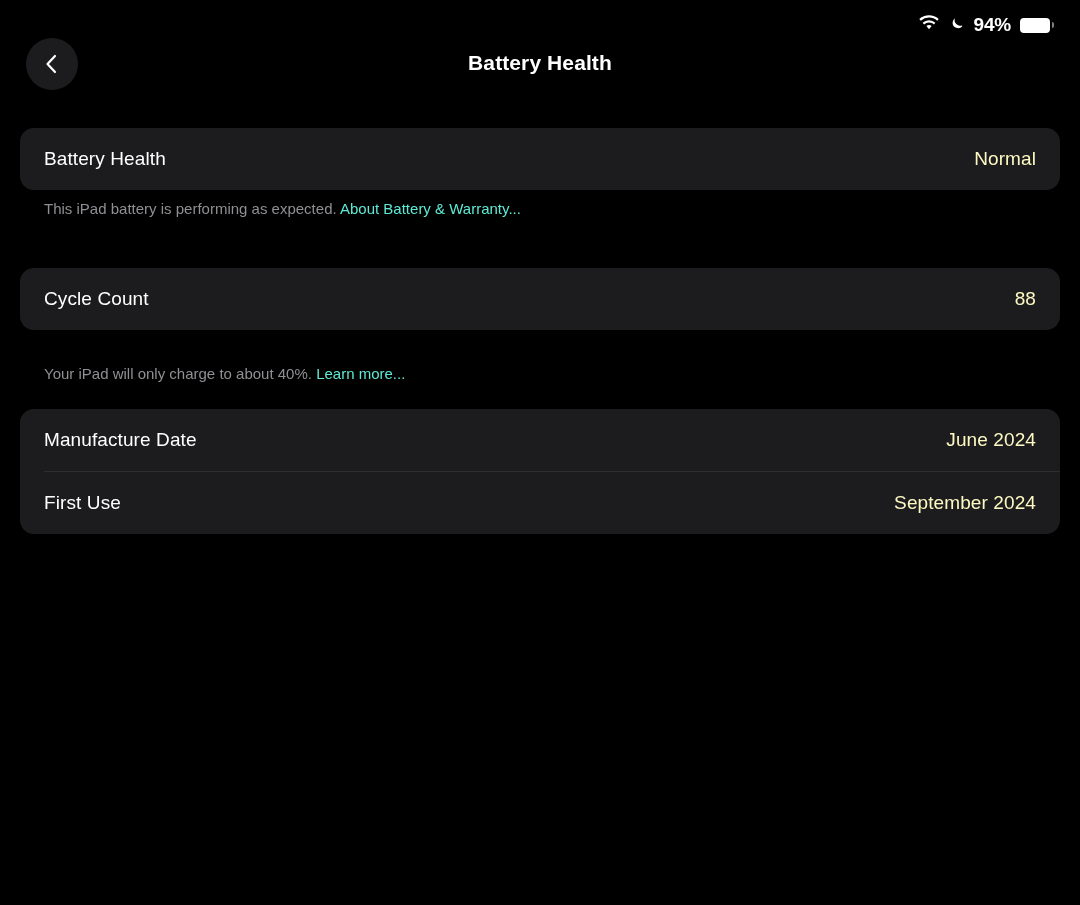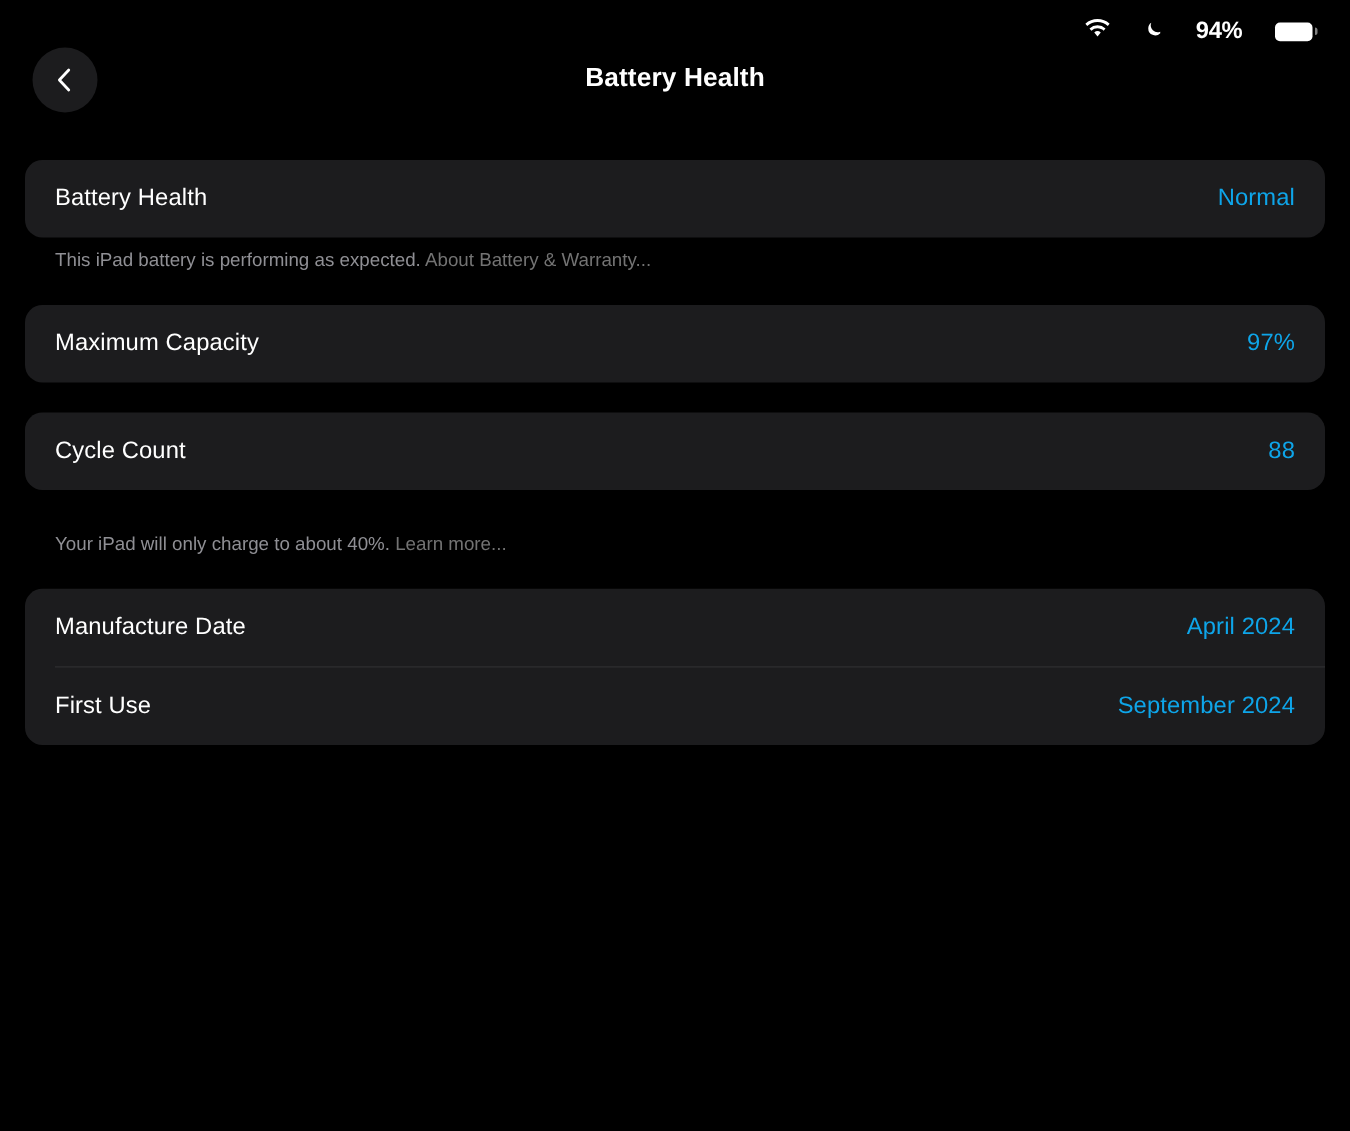--- a/index.html
+++ b/index.html
@@ -18,21 +18,21 @@
     background: #000000;
   }
 
   
   .status-bar {
     position: absolute;
     top: 0; right: 0;
     height: 40px;
     display: flex;
     align-items: center;
-    gap: 26px;
+    gap: 9px;
     padding-right: 30px;
     padding-top: 10px;
     color: #ffffff;
   }
   .status-bar .wifi-icon { display: block; }
   .status-bar .moon-icon { display: block; }
   .battery-percent {
     font-size: 19px;
     font-weight: 600;
     letter-spacing: -0.2px;
@@ -110,38 +110,38 @@
     justify-content: space-between;
     padding: 0 24px;
   }
   .row-label {
     font-size: 19px;
     color: #ffffff;
     letter-spacing: 0.1px;
   }
   .row-value {
     font-size: 19px;
-    color: #0ea5e9;
+    color: #fef9c3;
     letter-spacing: 0.1px;
   }
   .row-divider {
     height: 1px;
     background: #2e2e30;
     margin-left: 24px;
     margin-right: 0;
   }
   .footnote {
     font-size: 15px;
     line-height: 20px;
     color: #8f8f94;
     padding: 9px 44px 0 44px;
     max-width: 1000px;
   }
   .footnote .link {
-    color: #737373;
+    color: #5eead4;
     cursor: pointer;
   }
   .gap-sm { height: 24px; }
   .gap-md { height: 25px; }
 
   
   .toggle {
     width: 77px;
     height: 34px;
     border-radius: 17px;
@@ -200,26 +200,20 @@
         <span class="row-label">Battery Health</span>
         <span class="row-value">Normal</span>
       </div>
     </div>
     <div class="footnote">
       <span>This iPad battery is performing as expected. </span><span class="link">About Battery &amp; Warranty...</span>
     </div>
 
     <div class="gap-md"></div>
 
-    <div class="group">
-      <div class="row">
-        <span class="row-label">Maximum Capacity</span>
-        <span class="row-value">97%</span>
-      </div>
-    </div>
 
     <div class="gap-sm"></div>
 
     <div class="group">
       <div class="row">
         <span class="row-label">Cycle Count</span>
         <span class="row-value">88</span>
       </div>
     </div>
 
@@ -227,21 +221,21 @@
 
     <div class="footnote">
       <span>Your iPad will only charge to about 40%. </span><span class="link">Learn more...</span>
     </div>
 
     <div class="gap-md"></div>
 
     <div class="group">
       <div class="row">
         <span class="row-label">Manufacture Date</span>
-        <span class="row-value">April 2024</span>
+        <span class="row-value">June 2024</span>
       </div>
       <div class="row-divider"></div>
       <div class="row">
         <span class="row-label">First Use</span>
         <span class="row-value">September 2024</span>
       </div>
     </div>
 
   </div>
 </div>

